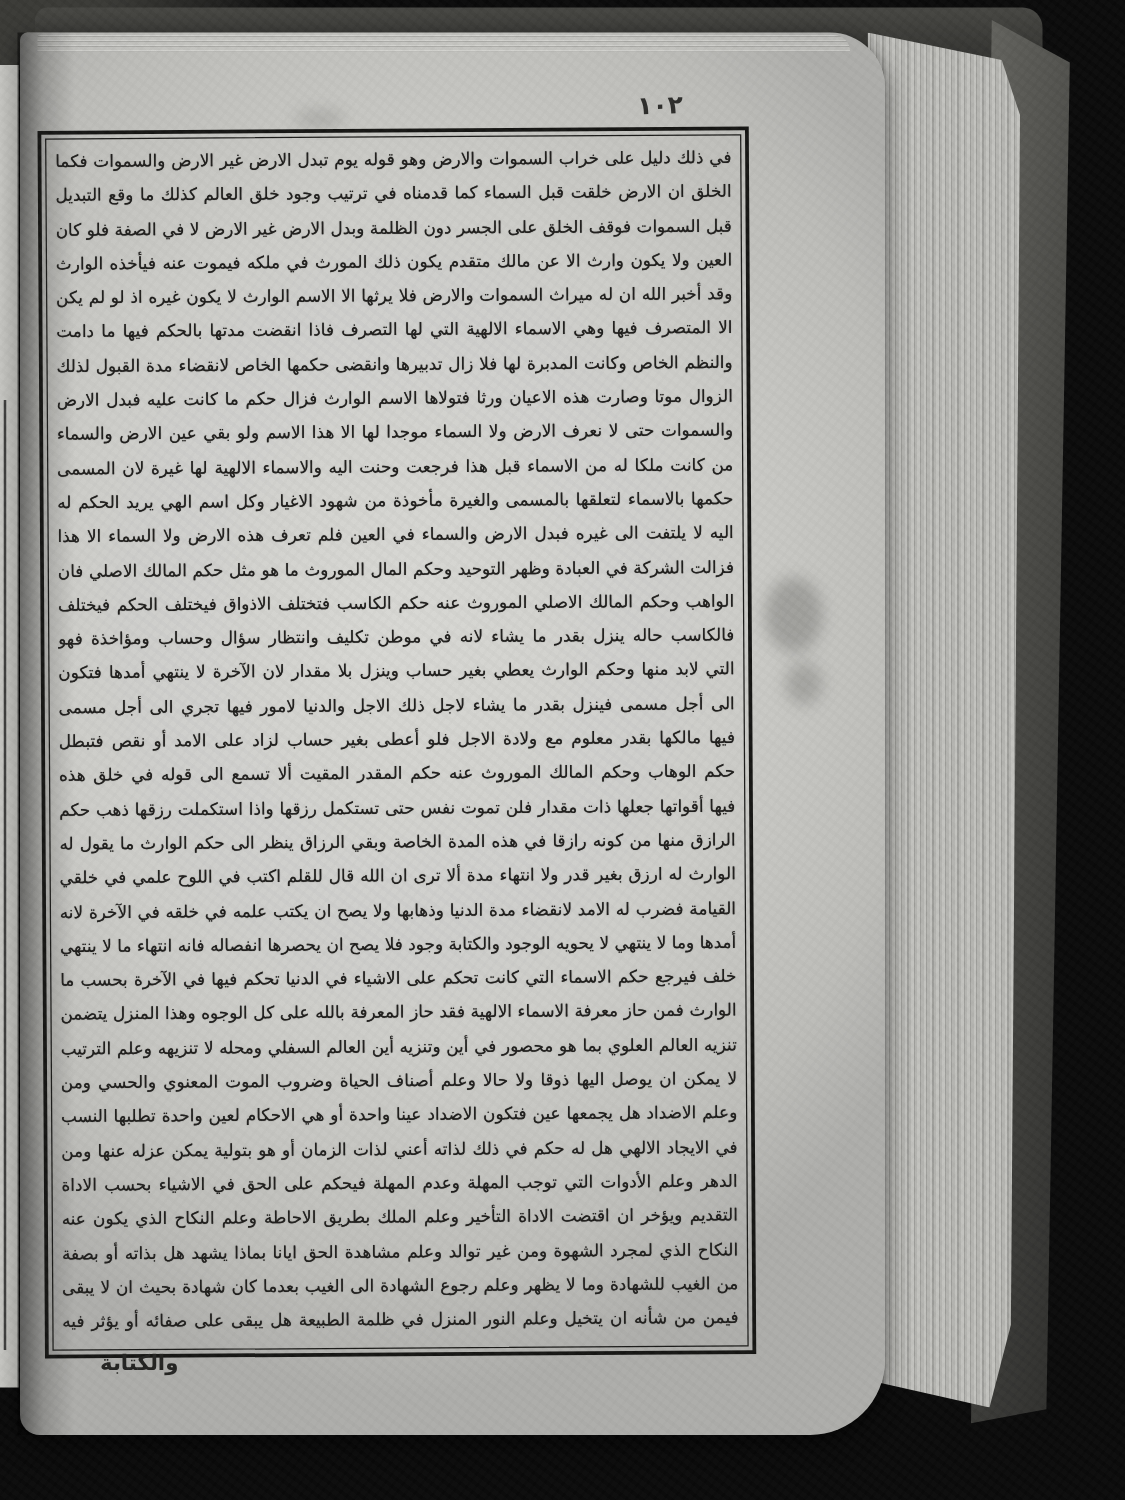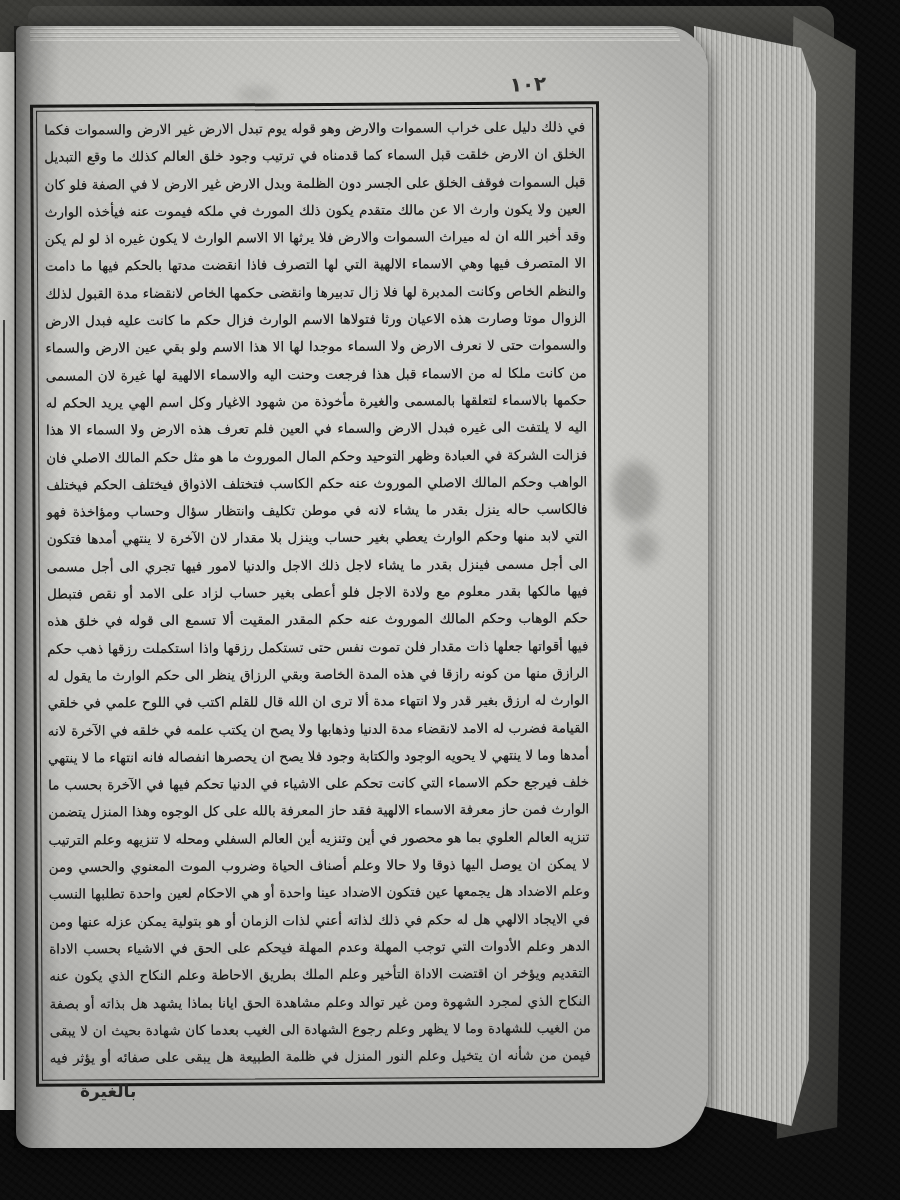--- a/index.html
+++ b/index.html
@@ -108,16 +108,16 @@
           <div class="line">في الايجاد الالهي هل له حكم في ذلك لذاته أعني لذات الزمان أو هو بتولية يمكن عزله عنها ومن هنا يعلم الاسم الالهي</div>
           <div class="line">الدهر وعلم الأدوات التي توجب المهلة وعدم المهلة فيحكم على الحق في الاشياء بحسب الاداة فيقدم ان اقتضت الاداة</div>
           <div class="line">التقديم ويؤخر ان اقتضت الاداة التأخير وعلم الملك بطريق الاحاطة وعلم النكاح الذي يكون عنه التوالد من</div>
           <div class="line">النكاح الذي لمجرد الشهوة ومن غير توالد وعلم مشاهدة الحق ايانا بماذا يشهد هل بذاته أو بصفة تقوم به وعلم ما يظهر</div>
           <div class="line">من الغيب للشهادة وما لا يظهر وعلم رجوع الشهادة الى الغيب بعدما كان شهادة بحيث ان لا يبقى في الخيال مثال منه</div>
           <div class="line">فيمن من شأنه ان يتخيل وعلم النور المنزل في ظلمة الطبيعة هل يبقى على صفائه أو يؤثر فيه ظلام الطبيعة فيكون</div>
         </div>
     </div>
   </div>
 
-  <div class="catchword">بالغيرة</div>
+  <div class="catchword">والكتابة</div>
 
   <div class="grain"></div>
 </div>
 
 </body></html>

